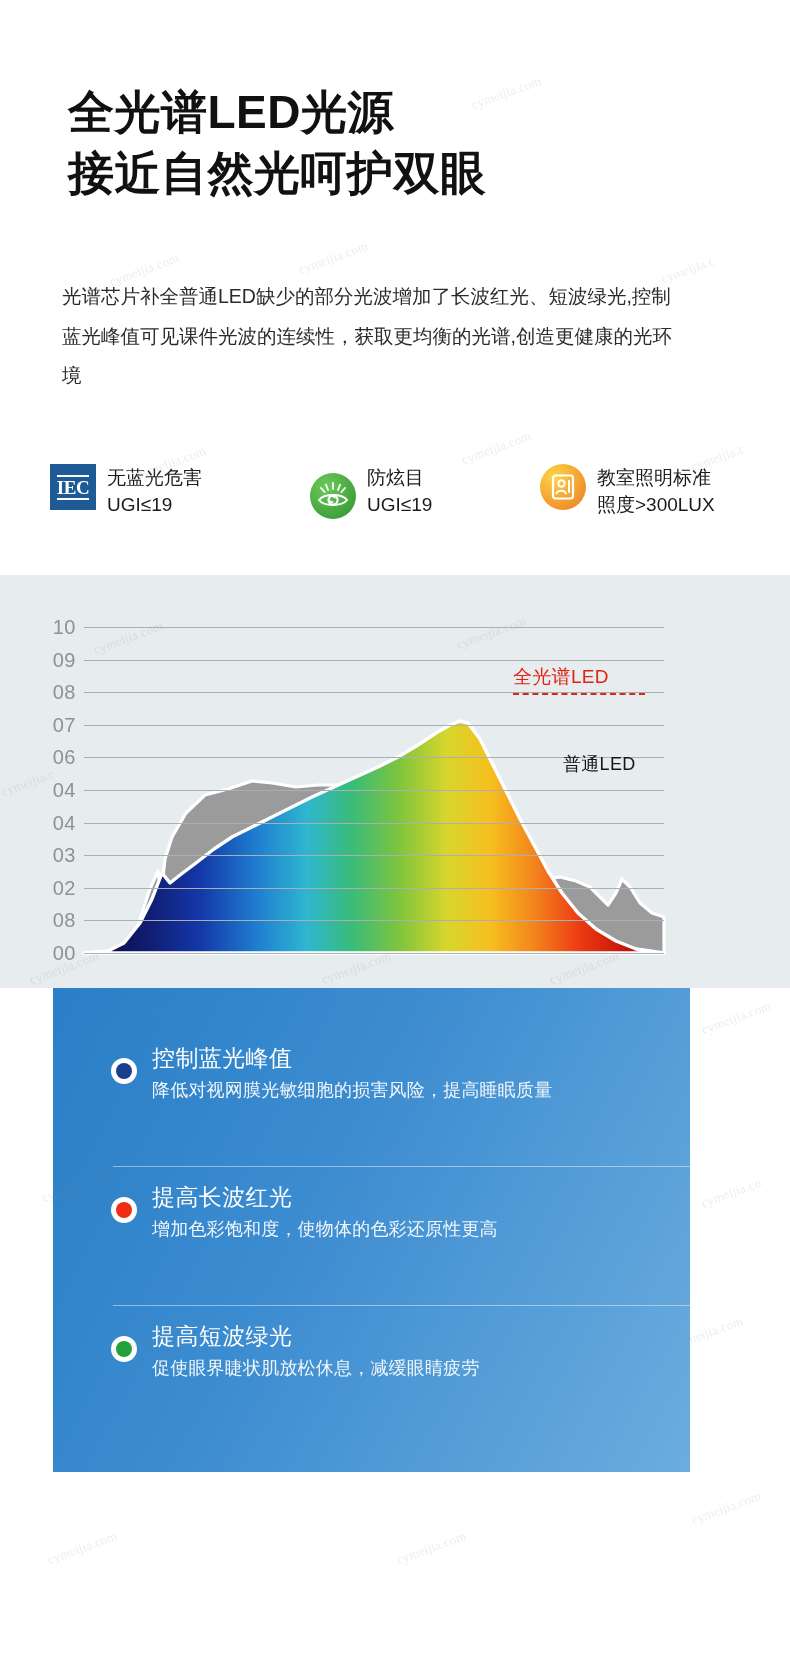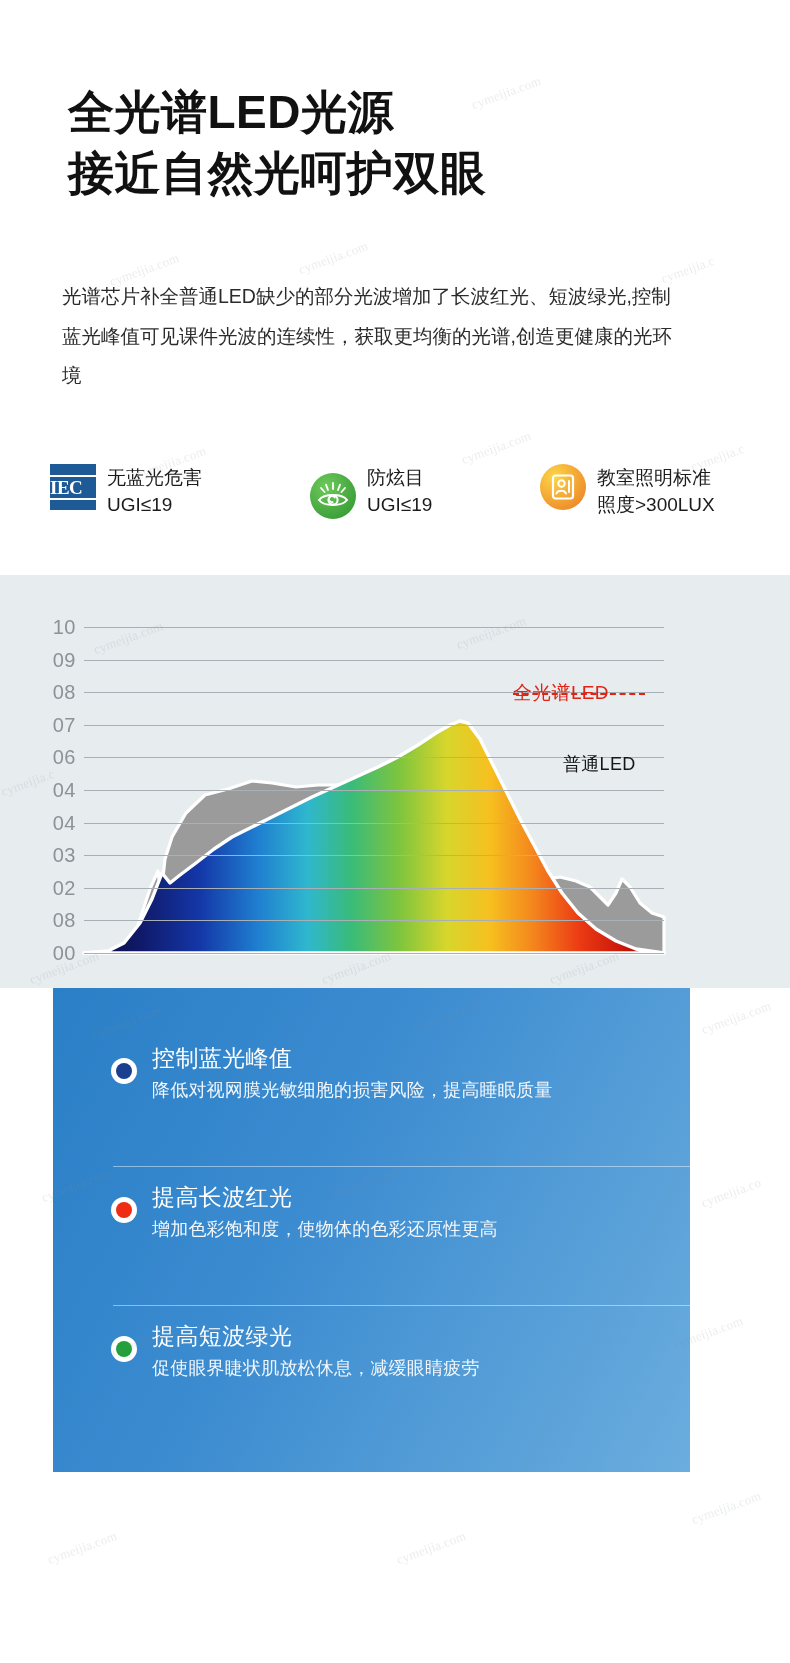--- a/index.html
+++ b/index.html
@@ -80,21 +80,21 @@
     line-height: 1.42;
     color: #1b1b1b;
     white-space: nowrap;
     padding-top: 1px;
   }
 
   .iec-icon {
     width: 46px; height: 46px;
     background: #1e5b96;
     display: flex; flex-direction: column;
-    justify-content: center;
+    align-items: center; justify-content: center;
     flex: 0 0 auto;
   }
   .iec-icon .iec-word {
     color: #fff;
     font-family: "Liberation Serif", serif;
     font-weight: bold;
     font-size: 19px;
     letter-spacing: -.5px;
     line-height: 1;
     border-top: 2px solid #fff;
@@ -145,21 +145,20 @@
     background: #a9b0b5;
   }
 
   .lab-full {
     position: absolute;
     left: 513px; top: 664px;
     font-size: 19px;
     color: #e02314;
     white-space: nowrap;
     letter-spacing: .3px;
-    margin-top: 16px;
   }
   .lab-dash {
     position: absolute;
     left: 513px; top: 693px;
     width: 132px;
     height: 0;
     border-top: 2px dashed #e02314;
   }
   .lab-normal {
     position: absolute;

